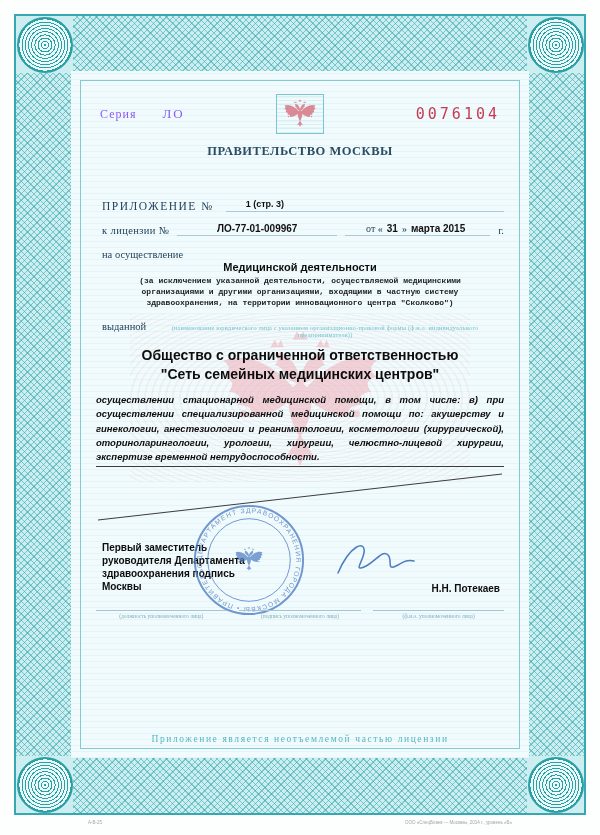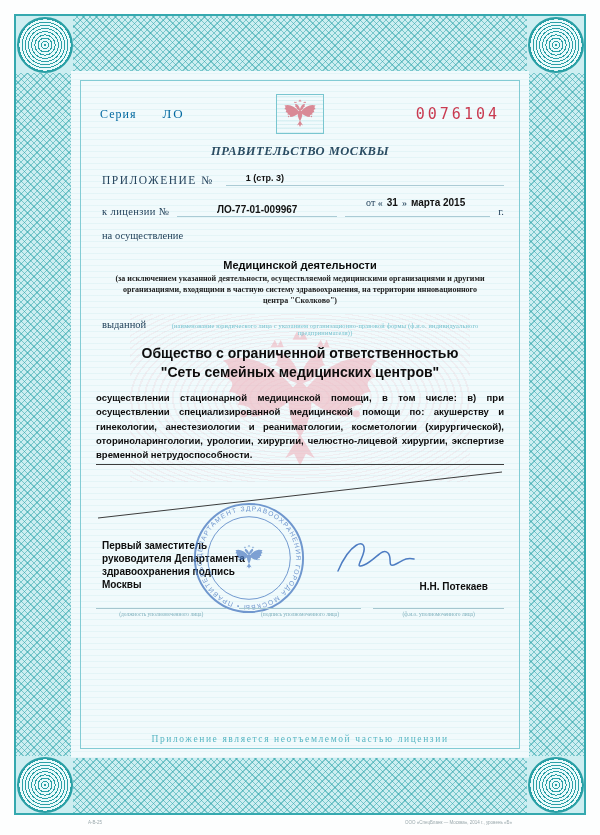--- a/index.html
+++ b/index.html
@@ -40,71 +40,71 @@
   .content::before {
     content:""; position:absolute; left:46px; right:46px; top:232px; height:168px;
     background:repeating-radial-gradient(ellipse at 50% 50%, rgba(225,140,155,.10) 0 2px, rgba(225,140,155,0) 2px 7px);
   }
   .watermark { position:absolute; left:50%; top:246px; transform:translateX(-50%); width:178px; height:148px; color:#efb6c0; opacity:.6; }
   .watermark svg { width:100%; height:100%; }
   .flow { position:relative; z-index:1; }
 
   
   .row-series { display:flex; align-items:center; margin:4px 4px 0; }
-  .series-group { display:flex; align-items:baseline; gap:26px; width:148px; font-size:12px; color:#0369a1; }
+  .series-group { display:flex; align-items:baseline; gap:26px; width:148px; font-size:12px; color:#8b5cf6; }
   .series-label { letter-spacing:1px; }
   .series-value { font-size:13px; letter-spacing:2px; }
   .emblem-box {
     flex:0 0 auto; margin:0 auto; width:48px; height:40px; border:1px solid #79c6d0;
     background:repeating-linear-gradient(0deg, rgba(110,196,206,.18) 0 1px, transparent 1px 4px);
     display:flex; align-items:center; justify-content:center;
   }
   .emblem-box svg { width:36px; height:30px; color:#d98a96; }
   .doc-number { width:148px; text-align:right; font-family:"DejaVu Sans Mono", monospace; font-size:15px; letter-spacing:3px; color:#c93a50; }
 
-  .gov-title { margin-top:10px; text-align:center; font-size:12.5px; font-weight:bold; letter-spacing:.5px; color:#2b4d63;font-style:italic; }
+  .gov-title { margin-top:10px; text-align:center; font-size:12.5px; font-weight:bold; letter-spacing:.5px; color:#2b4d63; }
   .dept-title { margin-top:2px; text-align:center; font-size:12px; font-weight:bold; letter-spacing:.3px; color:#2b4d63; }
 
   
   .appendix-row { display:flex; align-items:flex-end; margin:14px 0 0 6px;justify-content:center; }
   .appendix-label { font-size:11.5px; letter-spacing:1.5px; color:#24435c; white-space:nowrap; }
-  .appendix-fill { flex:1; margin-left:12px; border-bottom:1px solid #aacbd5; padding:0 0 2px 20px; font-family:"Liberation Sans", sans-serif; font-size:9px; color:#111; }
+  .appendix-fill { flex:1; margin-left:12px; border-bottom:1px solid #aacbd5; padding:0 0 2px 20px; font-family:"Liberation Sans", sans-serif; font-size:9px; color:#111;margin-top:26px; }
 
   .license-row { display:flex; align-items:flex-end; margin:11px 0 0 6px; font-size:10.5px; color:#24435c; }
   .lic-label { white-space:nowrap; letter-spacing:.4px; }
   .lic-fill { flex:1.1; text-align:center; border-bottom:1px solid #aacbd5; margin-left:8px; padding-bottom:1px; font-family:"Liberation Sans", sans-serif; font-size:10px; color:#111; }
-  .date-fill { flex:1; text-align:center; border-bottom:1px solid #aacbd5; margin-left:8px; padding-bottom:8px; font-family:"Liberation Sans", sans-serif; font-size:10px; color:#111; white-space:nowrap; }
+  .date-fill { flex:1; text-align:center; border-bottom:1px solid #aacbd5; margin-left:8px; padding-bottom:1px; font-family:"Liberation Sans", sans-serif; font-size:10px; color:#111; white-space:nowrap; }
   .date-fill .q { font-family:"Liberation Serif", serif; color:#24435c; }
   .date-fill b { margin:0 4px; }
   .date-g { margin-left:8px; white-space:nowrap; }
 
   .activity-label { margin:13px 0 0 6px; font-size:10.5px; color:#24435c; }
-  .activity-title { margin-top:18px; text-align:center; font-family:"Liberation Sans", sans-serif; font-weight:bold; font-size:11px; color:#0d0d0d; }
-  .activity-note { margin:3px auto 0; width:372px; text-align:center; font-family:Liberation Serif, serif; font-weight:bold; font-size:8px; line-height:1.35; color:#222; }
+  .activity-title { margin-top:1px; text-align:center; font-family:"Liberation Sans", sans-serif; font-weight:bold; font-size:11px; color:#0d0d0d; }
+  .activity-note { margin:3px auto 0; width:372px; text-align:center; font-family:Liberation Mono, monospace; font-weight:bold; font-size:8px; line-height:1.35; color:#222; }
 
   .issued-row { display:flex; align-items:baseline; margin:13px 0 0 6px; }
   .issued-label { font-size:10.5px; color:#24435c; white-space:nowrap; }
   .issued-note { flex:1; text-align:center; font-size:6.3px; color:#74c2cf; letter-spacing:.2px; }
 
   .org-name { margin-top:8px; text-align:center; font-family:"Liberation Sans", sans-serif; font-weight:bold; font-size:14px; line-height:1.35; color:#0d0d0d; }
 
   .address-block { margin-top:58px; width:372px; font-size:9.5px; line-height:1.6; }
   .addr-label { color:#74c2cf; }
   .addr-value { font-family:"Liberation Sans", sans-serif; font-size:9.2px; color:#0d0d0d; margin-left:8px; }
 
-  .body-text { margin-top:9px; text-align:justify; font-family:"Liberation Sans", sans-serif; font-weight:bold; font-size:9.5px; line-height:1.5; color:#0d0d0d; }
+  .body-text { margin-top:9px; text-align:justify; font-family:"Liberation Sans", sans-serif; font-weight:bold; font-size:9.5px; line-height:1.5; color:#0d0d0d;font-style:italic; }
 
   .strike { display:block; margin-top:1px; width:100%; height:58px; }
 
   
   .sig-section { position:relative; margin-top:8px; height:88px; }
   .signer-title { position:absolute; left:6px; top:10px; width:148px; font-family:"Liberation Sans", sans-serif; font-weight:bold; font-size:10px; line-height:1.3; color:#0d0d0d; }
   .stamp { position:absolute; left:94px; top:-30px; width:118px; height:118px; opacity:.78; }
   .autograph { position:absolute; left:234px; top:2px; width:95px; height:55px; }
-  .signer-name { position:absolute; right:16px; top:52px; font-family:"Liberation Sans", sans-serif; font-weight:bold; font-size:10px; color:#0d0d0d; }
+  .signer-name { position:absolute; right:4px; top:52px; font-family:"Liberation Sans", sans-serif; font-weight:bold; font-size:10px; color:#0d0d0d; }
   .sig-notes { position:absolute; left:0; right:0; bottom:0; display:flex; justify-content:space-between; }
   .sig-notes span { border-top:1px solid #a5c6cf; padding-top:2px; font-size:5.5px; color:#7fb0bc; text-align:center; }
   .sig-notes span:nth-child(1){ width:32%; }
   .sig-notes span:nth-child(2){ width:30%; }
   .sig-notes span:nth-child(3){ width:32%; }
 
   .mp { margin:28px 0 0 6px; font-size:10px; color:#3d5a70; letter-spacing:1px; }
 
   .footer-note { position:absolute; left:0; right:0; bottom:3px; text-align:center; font-size:9.5px; letter-spacing:1.6px; color:#58b6c3; z-index:1; }
 

